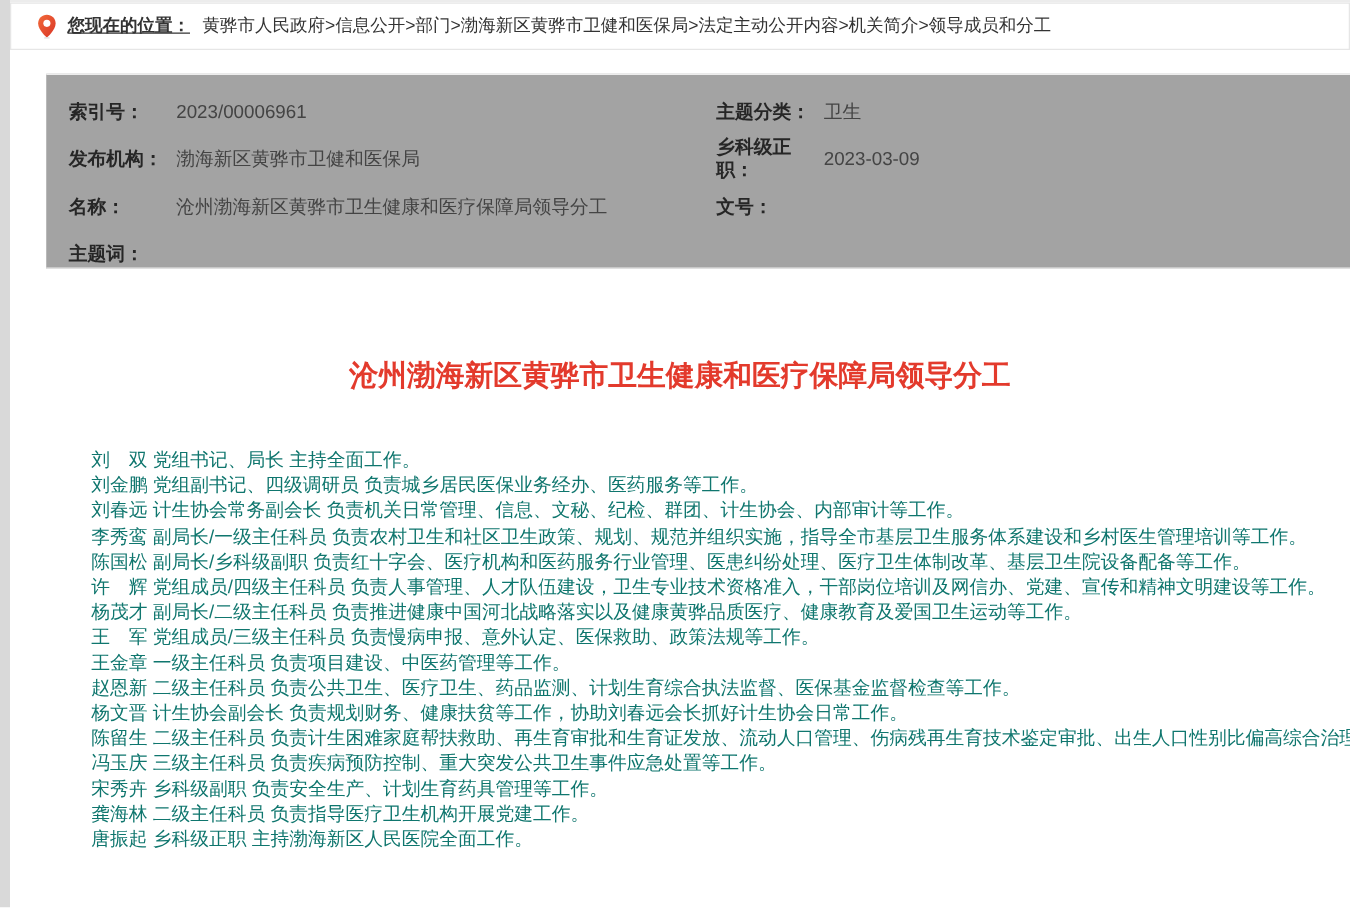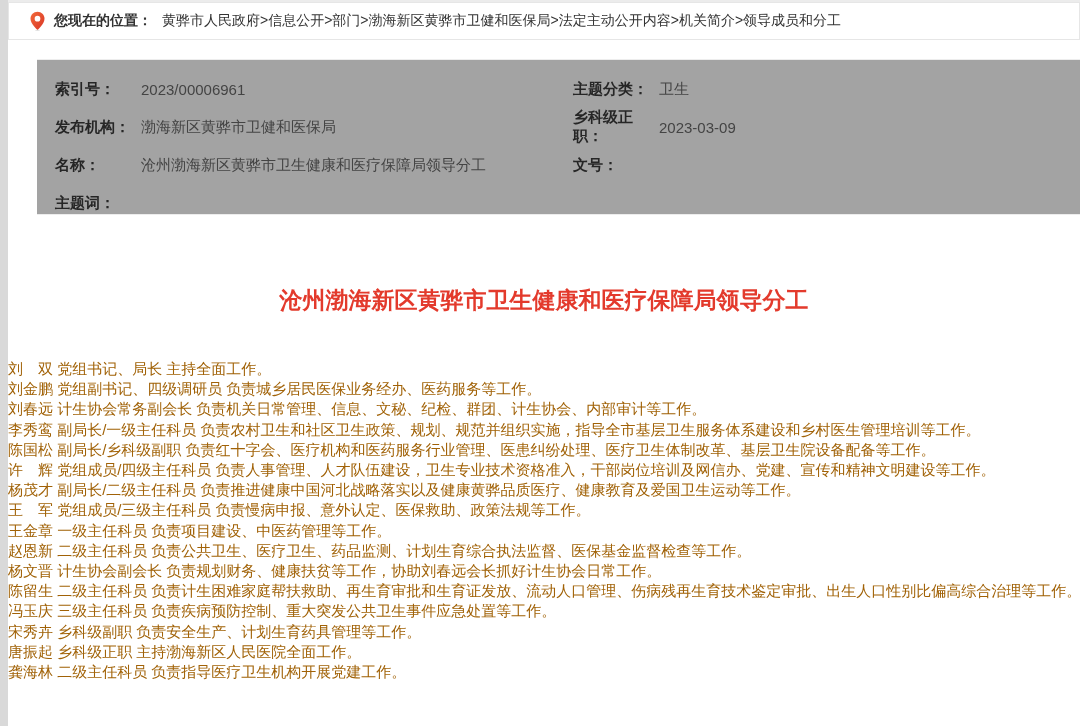--- a/index.html
+++ b/index.html
@@ -28,21 +28,21 @@
   .crumb-bar {
     height: 38px;
     background: #fff;
     border: 1px solid #e6e6e6;
     display: flex; align-items: center;
     padding-left: 20px;
     font-size: 14px;
     color: #333;
   }
   .pin { width: 17px; height: 20px; margin-right: 8px; flex: 0 0 auto; }
-  .crumb-label { font-weight: bold; margin-right: 10px; white-space: nowrap; }
+  .crumb-label { font-weight: bold; margin-right: 10px; white-space: nowrap; text-decoration: underline; }
   .crumb-path { white-space: nowrap; cursor: pointer; }
 
   
   .doc-info {
     margin-left: 29px;
     margin-top: 19px;
     width: 1043px;
     height: 156px;
     background: #a3a3a3;
     border-top: 1px solid #ededed;
@@ -61,23 +61,25 @@
   .article { padding-top: 70px; }
   .article-title {
     text-align: center;
     font-size: 23px;
     font-weight: bold;
     color: #e33a2c;
     line-height: 30px;
   }
   .leaders {
     margin-top: 44px;
+    padding-left: 46px;
     padding-right: 12px;
     font-size: 15px;
-    color: #a16207;
+    color: #0f766e;
+    margin-left: 19px;
   }
   .leader-row { line-height: 20.2px; white-space: nowrap; }
 </style>
 </head>
 <body>
 
 <div class="page">
   <div class="edge-top"></div>
   <div class="edge-left"></div>
 
@@ -165,20 +167,20 @@
           <div class="leader-row"><span>赵恩新</span> <span>二级主任科员</span> <span>负责公共卫生、医疗卫生、药品监测、计划生育综合执法监督、医保基金监督检查等工作。</span></div>
 
           <div class="leader-row"><span>杨文晋</span> <span>计生协会副会长</span> <span>负责规划财务、健康扶贫等工作，协助刘春远会长抓好计生协会日常工作。</span></div>
 
           <div class="leader-row"><span>陈留生</span> <span>二级主任科员</span> <span>负责计生困难家庭帮扶救助、再生育审批和生育证发放、流动人口管理、伤病残再生育技术鉴定审批、出生人口性别比偏高综合治理等工作。</span></div>
 
           <div class="leader-row"><span>冯玉庆</span> <span>三级主任科员</span> <span>负责疾病预防控制、重大突发公共卫生事件应急处置等工作。</span></div>
 
           <div class="leader-row"><span>宋秀卉</span> <span>乡科级副职</span> <span>负责安全生产、计划生育药具管理等工作。</span></div>
 
+          <div class="leader-row"><span>龚海林</span> <span>二级主任科员</span> <span>负责指导医疗卫生机构开展党建工作。</span></div>
+
           <div class="leader-row"><span>唐振起</span> <span>乡科级正职</span> <span>主持渤海新区人民医院全面工作。</span></div>
-
-          <div class="leader-row"><span>龚海林</span> <span>二级主任科员</span> <span>负责指导医疗卫生机构开展党建工作。</span></div>
         </div>
     </div>
 
   </div>
 </div>
 
 </body></html>

